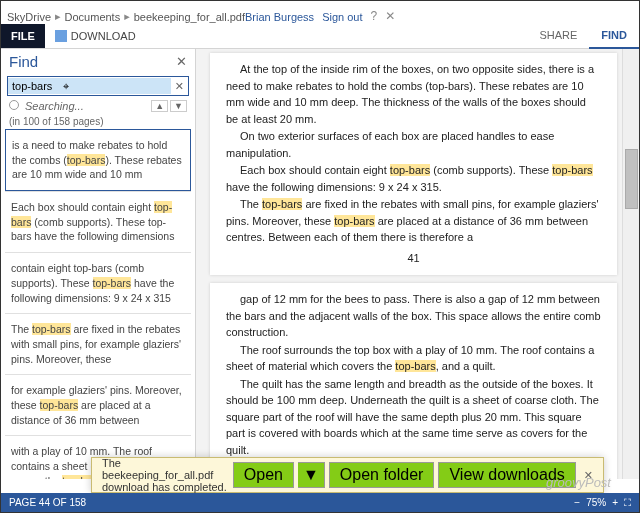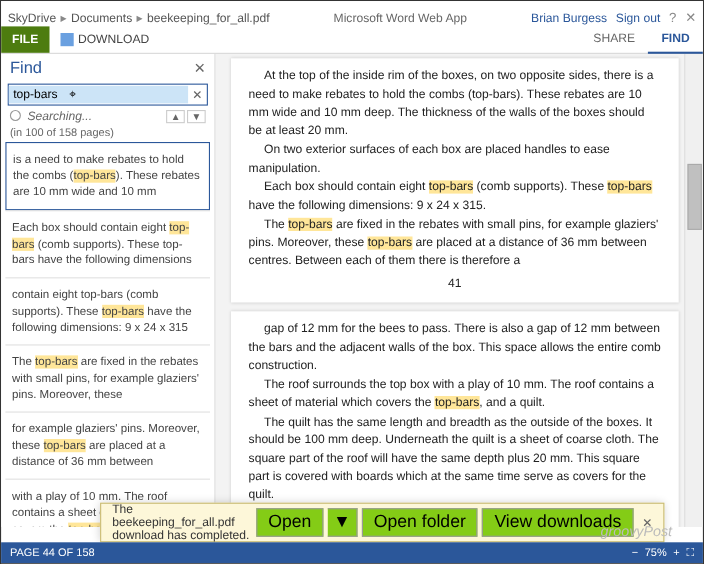--- a/index.html
+++ b/index.html
@@ -5,21 +5,21 @@
 *{margin:0;padding:0;box-sizing:border-box;font-family:"Segoe UI",Arial,sans-serif}
 body{width:640px;height:513px;overflow:hidden;background:#fff;border:1px solid #333;position:relative}
 .titlebar{height:22px;background:#fff;display:flex;align-items:flex-end;padding:0 6px;font-size:11px;color:#555}
 .titlebar .bc{color:#555}
 .titlebar .sep{margin:0 4px;color:#888}
 .titlebar .center{flex:1;text-align:center;color:#666}
 .titlebar .user{color:#2b579a}
 .titlebar .signout{color:#2b579a;margin-left:8px}
 .titlebar .wbtn{margin-left:8px;color:#888;font-size:12px}
 .toolbar{height:26px;background:#fff;border-bottom:1px solid #d4d4d4;display:flex;align-items:center;font-size:11px}
-.file-tab{background:#4d7c0f;color:#fff;padding:6px 10px;font-weight:600}
+.file-tab{background:#0f172a;color:#fff;padding:6px 10px;font-weight:600}
 .tbtn{padding:5px 10px;color:#444;display:flex;align-items:center;gap:4px}
 .tbtn.icon::before{content:"";width:12px;height:12px;background:#6aa0e0;display:inline-block}
 .ribbon-right{margin-left:auto;display:flex}
 .rtab{padding:6px 12px;color:#666}
 .rtab.active{color:#2b579a;border-bottom:2px solid #2b579a;font-weight:600}
 .main{display:flex;height:430px}
 .find-panel{width:195px;border-right:1px solid #d4d4d4;background:#fff;display:flex;flex-direction:column;font-size:11px}
 .find-head{display:flex;align-items:center;padding:4px 8px}
 .find-head h2{font-size:15px;color:#2b579a;font-weight:400;flex:1}
 .close-x{color:#666;font-size:13px}
@@ -55,21 +55,20 @@
 </style>
 </head>
 <body>
 
 <div class="titlebar">
  <span class="bc">SkyDrive</span>
  <span class="sep">▸</span>
  <span class="bc">Documents</span>
  <span class="sep">▸</span>
  <span class="bc">beekeeping_for_all.pdf</span>
- <span class="center">Microsoft Word Web App</span>
  <span class="user">Brian Burgess</span>
  <span class="signout">Sign out</span>
  <span class="wbtn">?</span>
  <span class="wbtn">✕</span>
 </div>
 
 <div class="toolbar">
  <div class="file-tab">FILE</div>
  <div class="tbtn icon">
       <span>DOWNLOAD</span>

